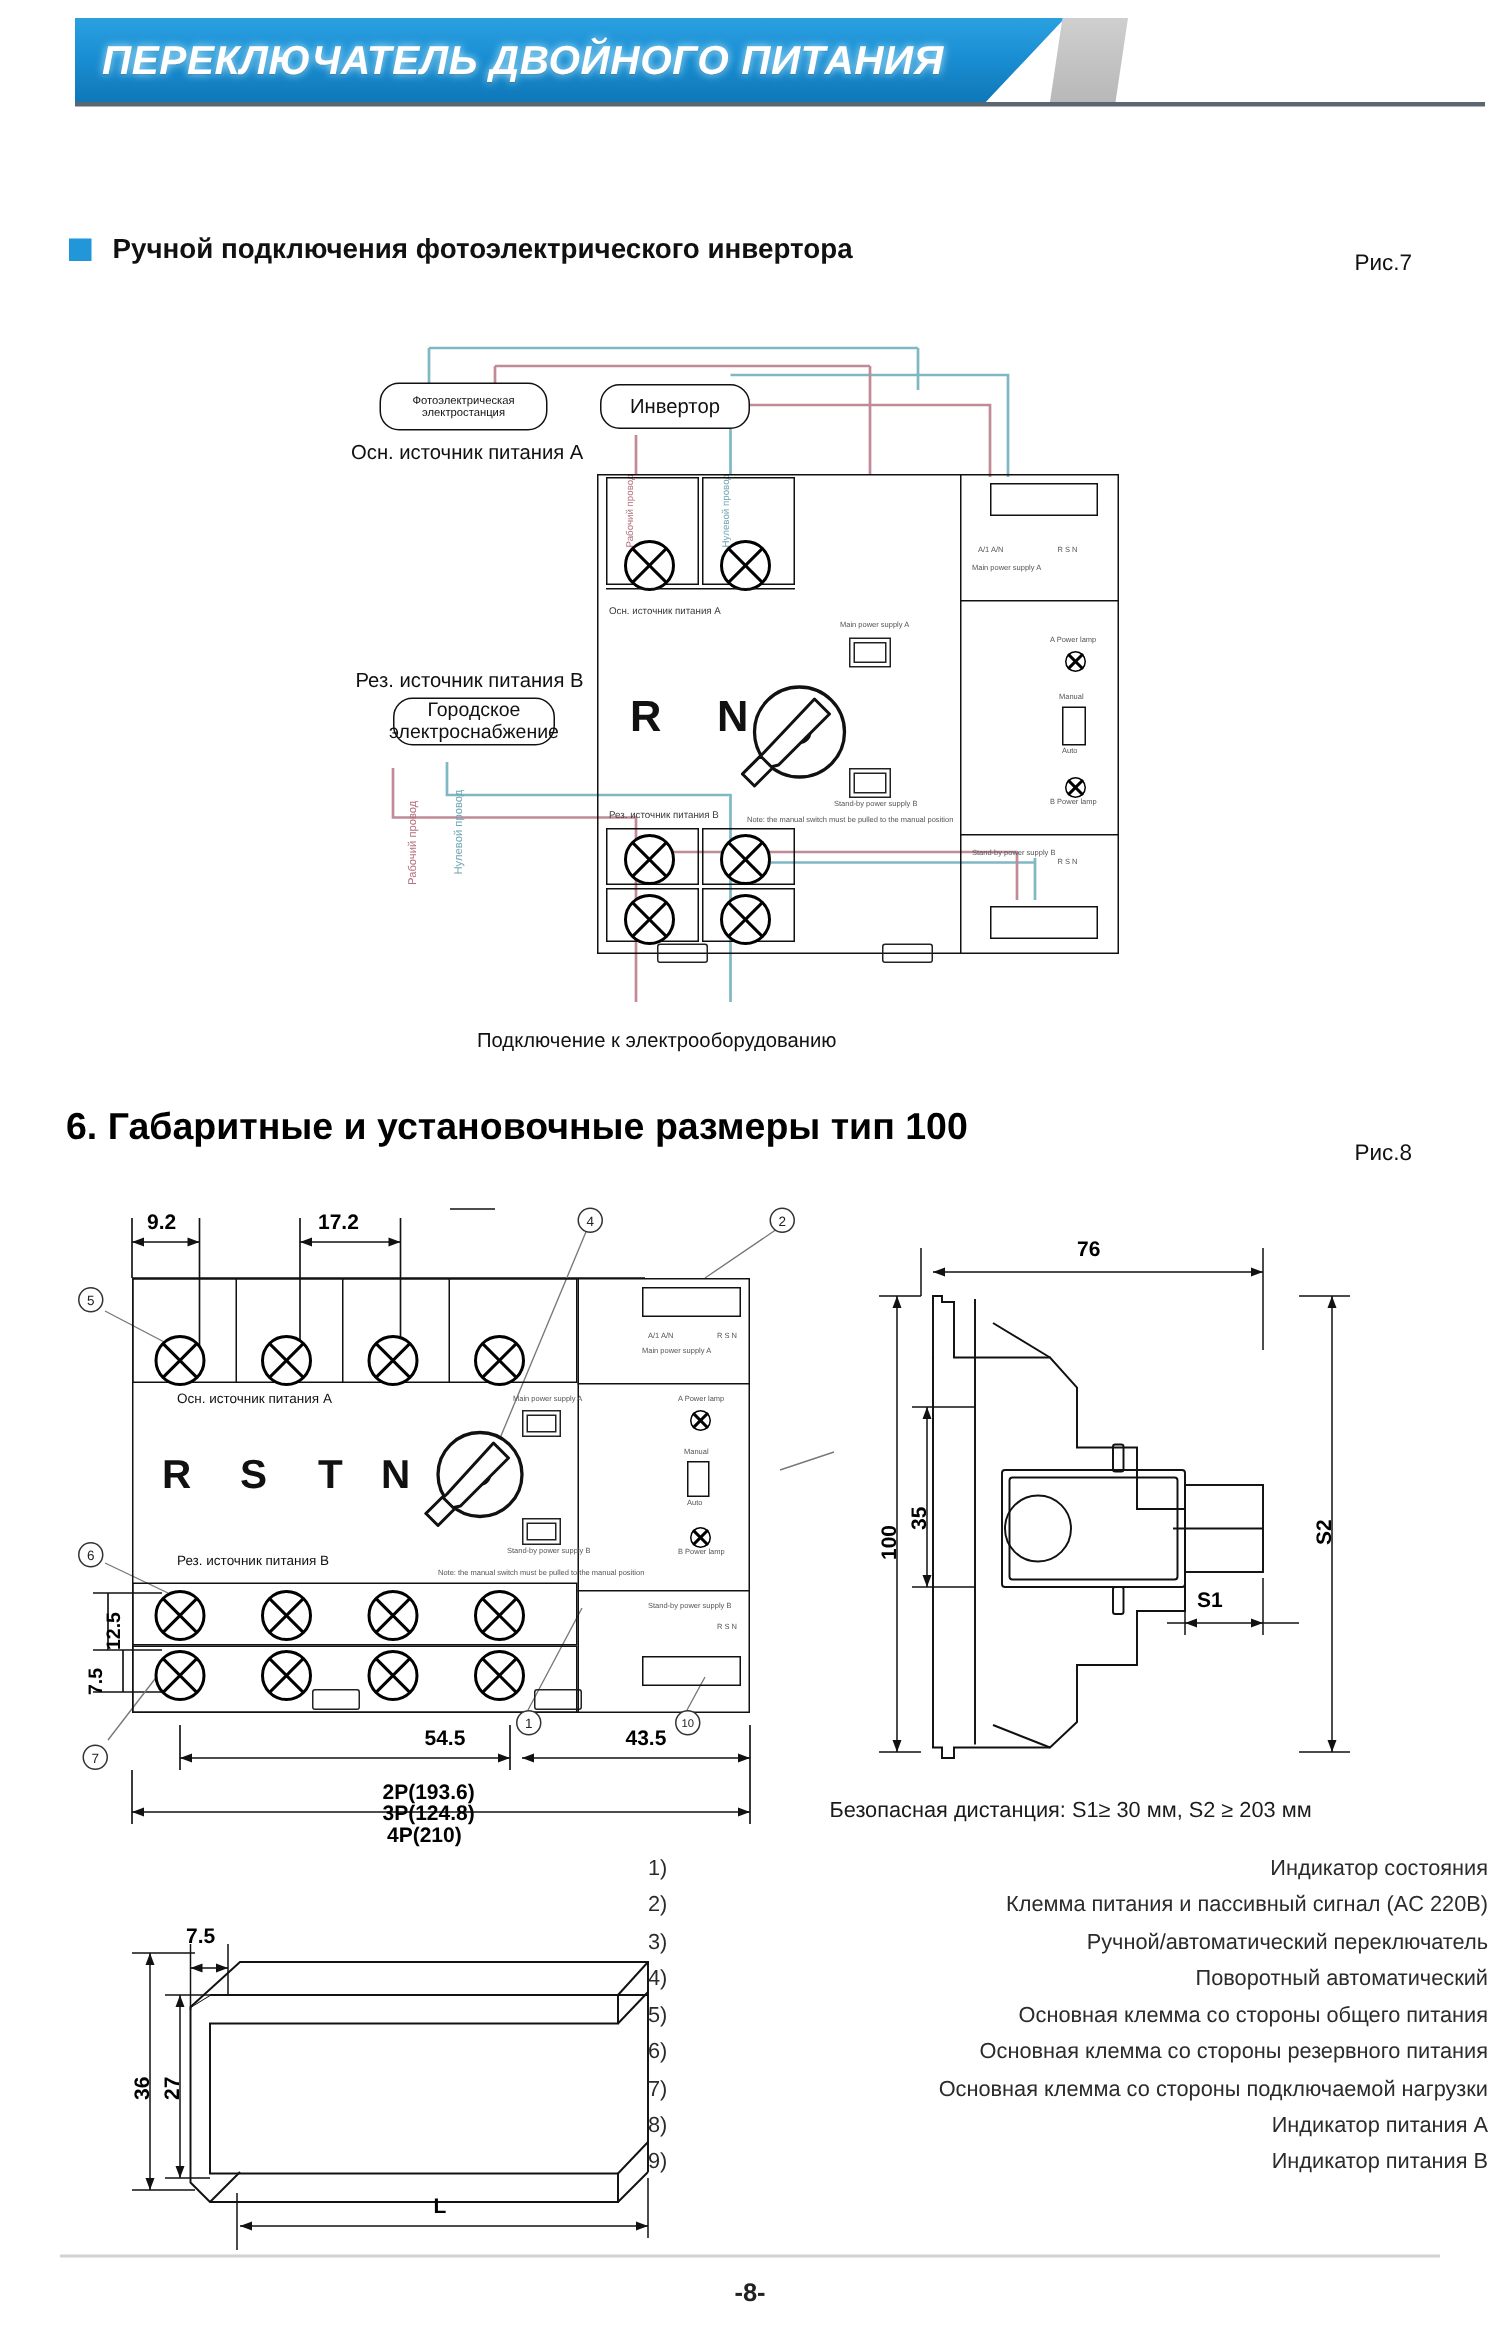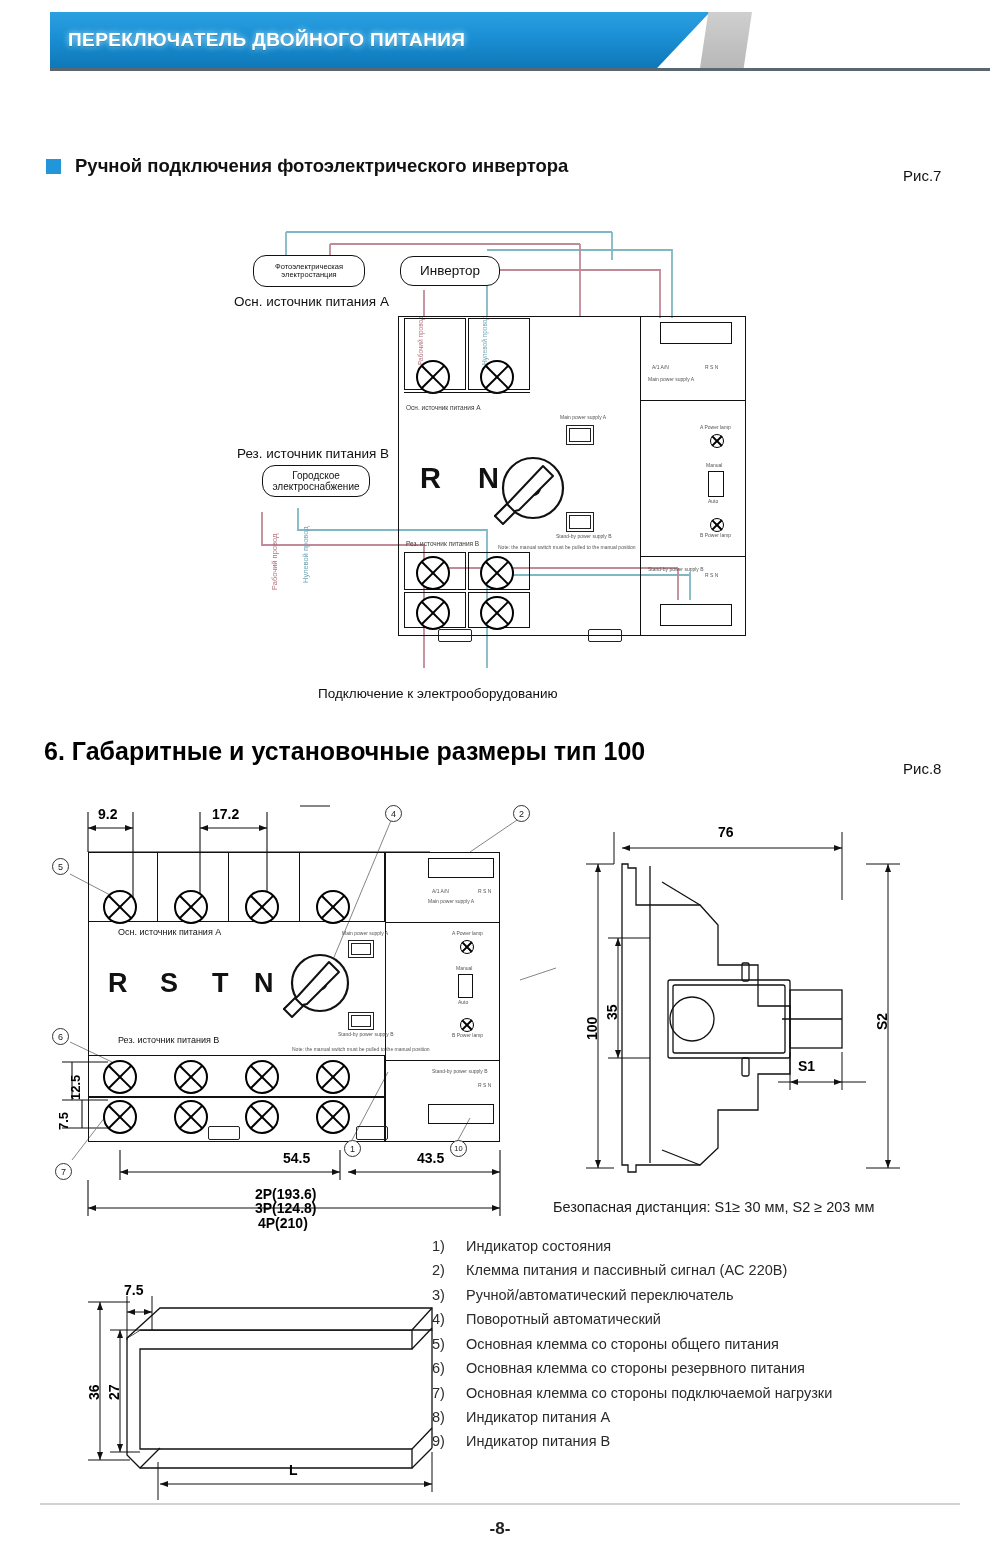--- a/index.html
+++ b/index.html
@@ -10,23 +10,24 @@
   }
   
   .banner-wrap{position:absolute;left:0;top:12px;width:1000px;height:62px;}
   .banner-blue{
     position:absolute;left:50px;top:0;width:660px;height:56px;
     background:linear-gradient(180deg,#2ba0e0 0%,#1b8fd4 45%,#0e78b8 100%);
     clip-path:polygon(0 0,100% 0,92% 100%,0 100%);
     display:flex;align-items:center;
   }
   .banner-title{
-    color:#fff;font-size:19px;font-weight:bold;letter-spacing:.4px;
+    color:#fff;font-size:27px;font-weight:bold;letter-spacing:.4px;
     padding-left:18px;white-space:nowrap;
     text-shadow:0 0 6px rgba(190,240,255,.95),0 1px 1px rgba(0,0,0,.25);
+    font-style:italic;
   }
   .banner-gray{
     position:absolute;left:700px;top:0;width:52px;height:56px;
     background:linear-gradient(180deg,#cfcfcf,#b8b8b8);
     clip-path:polygon(16% 0,100% 0,84% 100%,0 100%);
   }
   .banner-rule{position:absolute;left:50px;top:56px;width:940px;height:3px;background:#5a6670;}
 
   
   .sec-head{position:absolute;left:46px;top:155px;display:flex;align-items:center;gap:14px;}
@@ -70,21 +71,21 @@
   
   .callout{
     position:absolute;width:15px;height:15px;border:1.1px solid #333;border-radius:50%;
     font-size:9px;display:flex;align-items:center;justify-content:center;color:#222;background:#fff;
   }
 
   
   .legend{position:absolute;left:432px;top:1238px;width:560px;}
   .legend-row{display:flex;font-size:14.5px;color:#2b2b2b;margin-bottom:8.2px;line-height:1.12;}
   .legend-num{width:34px;flex:0 0 34px;}
-  .legend-txt{flex:1;white-space:nowrap;}
+  .legend-txt{flex:1;white-space:nowrap;text-align:right;}
 
   .safety{position:absolute;left:553px;top:1199px;font-size:14.5px;color:#1b1b1b;white-space:nowrap;}
 
   
   .foot-rule{position:absolute;left:40px;top:1503px;width:920px;height:2px;background:#d2d2d2;}
   .page-no{position:absolute;left:0;top:1519px;width:1000px;text-align:center;font-size:17px;font-weight:bold;color:#222;}
 
   svg{position:absolute;left:0;top:0;overflow:visible;}
 </style>
 </head>
@@ -127,21 +128,21 @@
     <path d="M678 568 L678 600"></path>
     <path d="M424 568 L678 568"></path>
   </g>
   <g stroke="#111" stroke-width="1" fill="none">
     <path d="M300 806 L330 806"></path>
   </g>
 </svg>
 
 <div class="pill" style="left:253px;top:255px;width:102px;height:30px;font-size:7.5px;padding:0 4px;">Фотоэлектрическая электростанция</div>
 <div class="pill" style="left:400px;top:256px;width:98px;height:28px;font-size:13.5px;">Инвертор</div>
-<div class="pill" style="left:262px;top:465px;width:98px;height:30px;font-size:10px;padding:0 4px;">Городское электроснабжение</div>
+<div class="pill" style="left:262px;top:465px;width:98px;height:30px;font-size:13px;padding:0 4px;">Городское электроснабжение</div>
 
 <div class="dlabel" style="left:234px;top:294px;">Осн. источник питания А</div>
 <div class="dlabel" style="left:237px;top:446px;">Рез. источник питания В</div>
 
 <div class="vert-wire-lbl" style="left:270px;top:590px;color:#b5707e;">Рабочий провод</div>
 <div class="vert-wire-lbl" style="left:301px;top:583px;color:#6fa6b4;">Нулевой провод</div>
 <div class="vert-wire-lbl" style="left:417px;top:365px;color:#b5707e;font-size:6.5px;">Рабочий провод</div>
 <div class="vert-wire-lbl" style="left:481px;top:365px;color:#6fa6b4;font-size:6.5px;">Нулевой провод</div>
 
 <div class="box" style="left:398px;top:316px;width:348px;height:320px;"></div>

